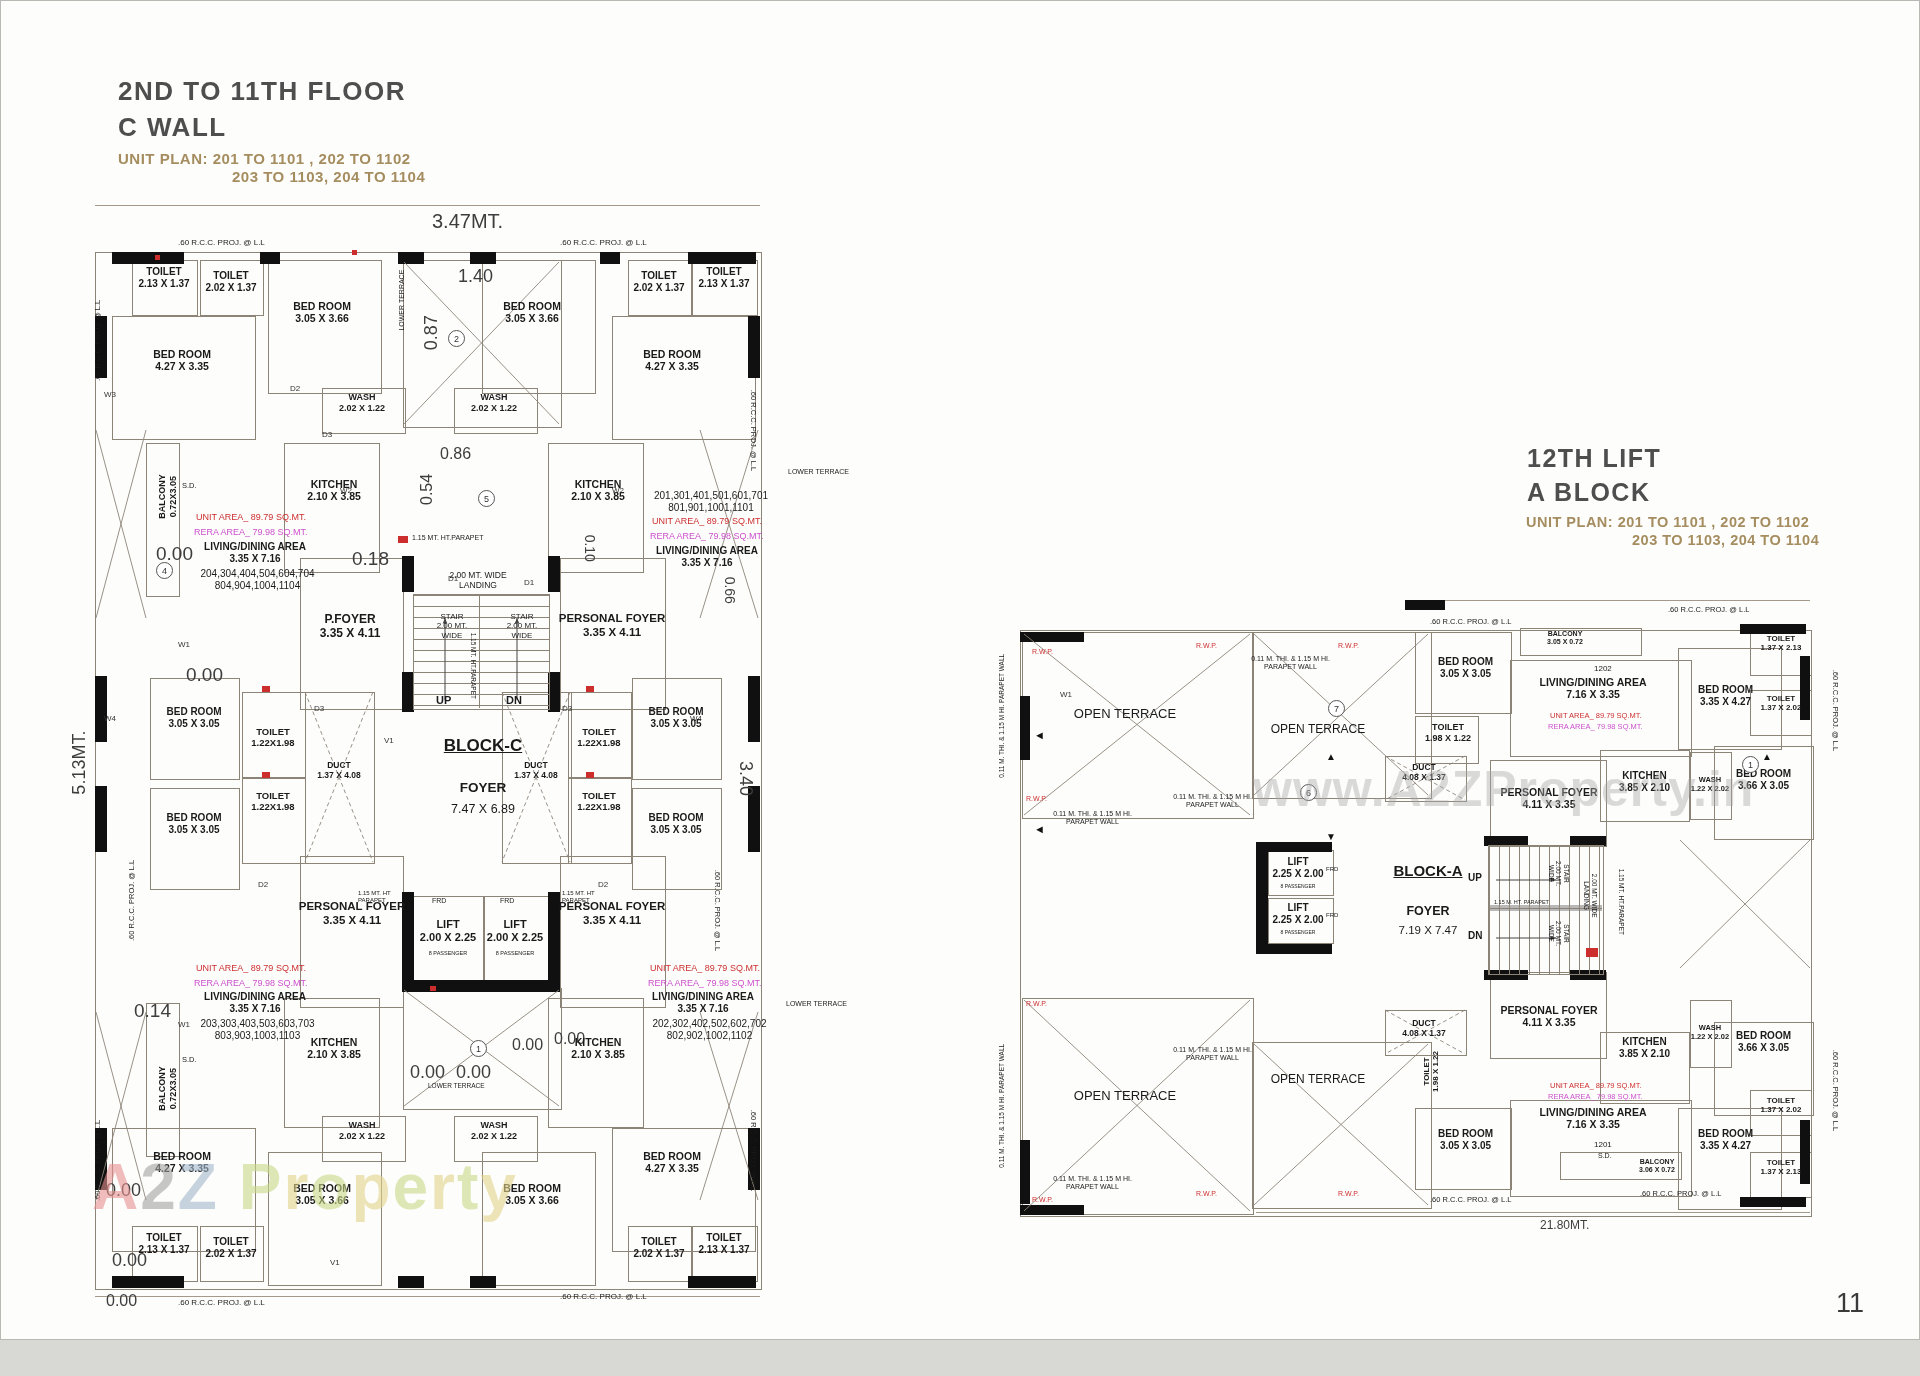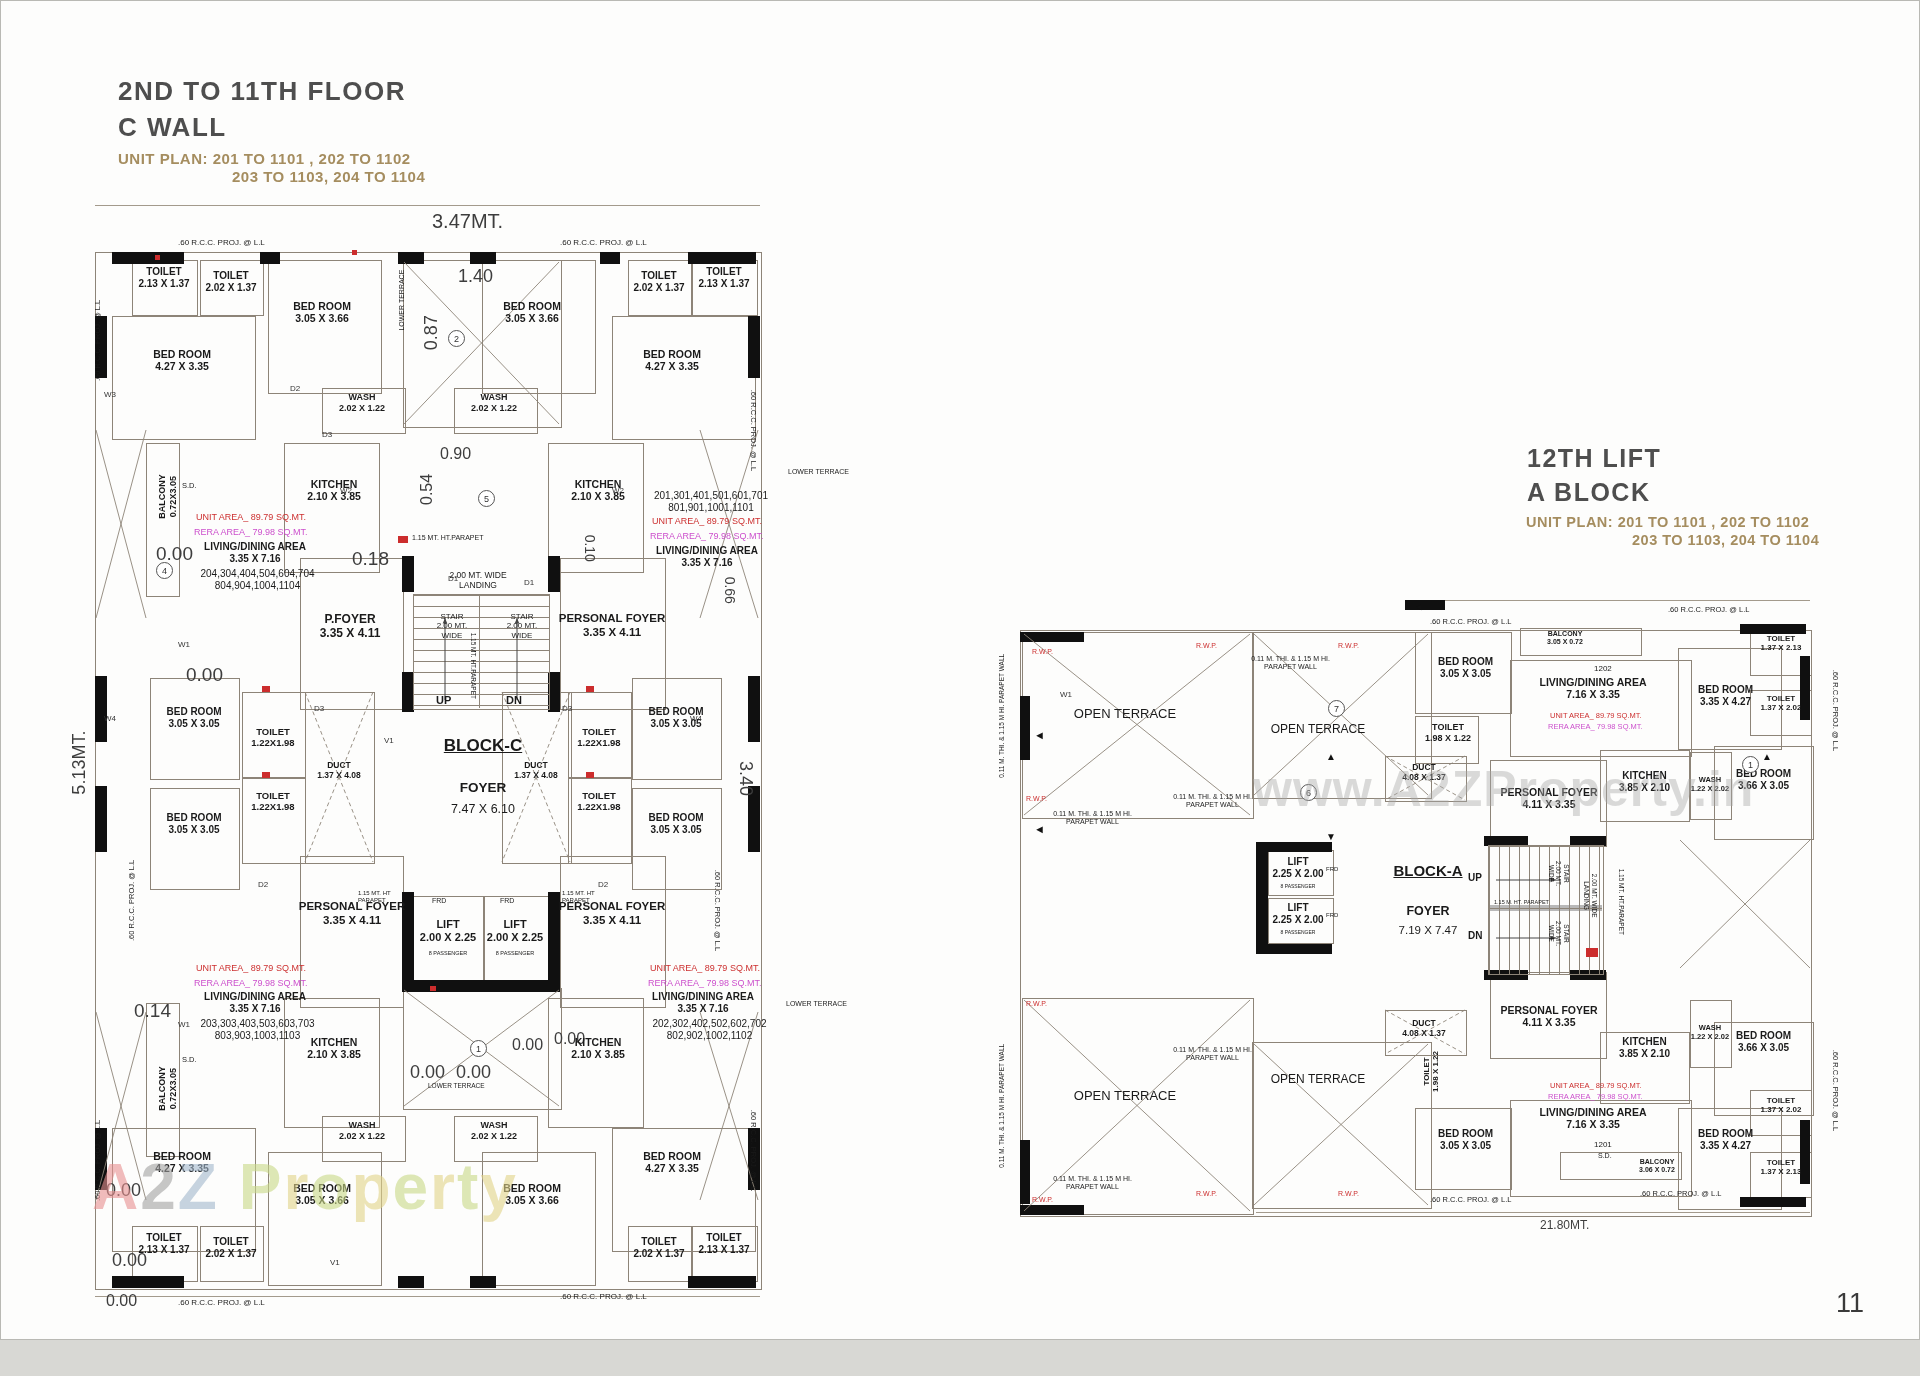--- a/index.html
+++ b/index.html
@@ -216,21 +216,21 @@
         <polygon points="1556,880 1550.4736340359827,882.336510053852 1550.4736340359827,877.663489946148" fill="#444"></polygon>
         <line x1="1496" y1="938" x2="1556" y2="938" stroke="#444" stroke-width="1"></line>
         <polygon points="1556,938 1550.4736340359827,940.336510053852 1550.4736340359827,935.663489946148" fill="#444"></polygon>
       </svg>
       <div class="lbl" style="left: 432px; top: 210px; font-size: 20px; font-weight: 400; color: rgb(61, 61, 61);">3.47MT.</div>
       <div class="lbl" style="left: 178px; top: 238px; font-size: 8px; font-weight: 400; color: rgb(26, 26, 26);">.60 R.C.C. PROJ. @ L.L</div>
       <div class="lbl" style="left: 560px; top: 238px; font-size: 8px; font-weight: 400; color: rgb(26, 26, 26);">.60 R.C.C. PROJ. @ L.L</div>
       <div class="lbl" style="left: 372px; top: 296px; font-size: 7px; font-weight: 400; color: rgb(26, 26, 26); transform: rotate(-90deg); transform-origin: center center;">LOWER TERRACE</div>
       <div class="lbl" style="left: 458px; top: 266px; font-size: 18px; font-weight: 400; color: rgb(61, 61, 61);">1.40</div>
       <div class="lbl" style="left: 414px; top: 322px; font-size: 18px; font-weight: 400; color: rgb(61, 61, 61); transform: rotate(-90deg); transform-origin: center center;">0.87</div>
-      <div class="lbl" style="left: 440px; top: 445px; font-size: 16px; font-weight: 400; color: rgb(61, 61, 61);">0.90</div>
+      <div class="lbl" style="left: 440px; top: 445px; font-size: 16px; font-weight: 400; color: rgb(61, 61, 61);">0.86</div>
       <div class="lbl" style="left: 412px; top: 480px; font-size: 16px; font-weight: 400; color: rgb(61, 61, 61); transform: rotate(-90deg); transform-origin: center center;">0.54</div>
       <div class="lbl" style="left: 48px; top: 752px; font-size: 18px; font-weight: 400; color: rgb(61, 61, 61); transform: rotate(-90deg); transform-origin: center center;">5.13MT.</div>
       <div class="lbl" style="left: 728px; top: 768px; font-size: 18px; font-weight: 400; color: rgb(61, 61, 61); transform: rotate(90deg); transform-origin: center center;">3.40</div>
       <div class="lbl" style="left: 716px; top: 582px; font-size: 14px; font-weight: 400; color: rgb(61, 61, 61); transform: rotate(90deg); transform-origin: center center;">0.66</div>
       <div class="lbl" style="left: 352px; top: 548px; font-size: 19px; font-weight: 400; color: rgb(61, 61, 61);">0.18</div>
       <div class="lbl" style="left: 576px; top: 540px; font-size: 14px; font-weight: 400; color: rgb(61, 61, 61); transform: rotate(90deg); transform-origin: center center;">0.10</div>
       <div class="lbl" style="left: 156px; top: 543px; font-size: 19px; font-weight: 400; color: rgb(61, 61, 61);">0.00</div>
       <div class="lbl" style="left: 186px; top: 664px; font-size: 19px; font-weight: 400; color: rgb(61, 61, 61);">0.00</div>
       <div class="lbl" style="left: 134px; top: 1000px; font-size: 19px; font-weight: 400; color: rgb(61, 61, 61);">0.14</div>
       <div class="lbl" style="left: 410px; top: 1062px; font-size: 18px; font-weight: 400; color: rgb(61, 61, 61);">0.00</div>
@@ -301,21 +301,21 @@
 2.00 MT.
 WIDE</div>
       <div class="lbl" style="left: 494px; top: 612px; font-size: 8px; font-weight: 400; color: rgb(26, 26, 26); width: 56px; text-align: center;">STAIR
 2.00 MT.
 WIDE</div>
       <div class="lbl" style="left: 440px; top: 662px; font-size: 6.5px; font-weight: 400; color: rgb(26, 26, 26); transform: rotate(90deg); transform-origin: center center;">1.15 MT. HT.PARAPET</div>
       <div class="lbl" style="left: 436px; top: 694px; font-size: 11px; font-weight: 700; color: rgb(26, 26, 26);">UP</div>
       <div class="lbl" style="left: 506px; top: 694px; font-size: 11px; font-weight: 700; color: rgb(26, 26, 26);">DN</div>
       <div class="lbl" style="left: 418px; top: 736px; font-size: 17px; font-weight: 700; color: rgb(26, 26, 26); width: 130px; text-align: center; text-decoration: underline;">BLOCK-C</div>
       <div class="lbl" style="left: 438px; top: 780px; font-size: 13.5px; font-weight: 700; color: rgb(26, 26, 26); width: 90px; text-align: center;">FOYER</div>
-      <div class="lbl" style="left: 430px; top: 802px; font-size: 12.5px; font-weight: 400; color: rgb(26, 26, 26); width: 106px; text-align: center;">7.47 X 6.10</div>
+      <div class="lbl" style="left: 430px; top: 802px; font-size: 12.5px; font-weight: 400; color: rgb(26, 26, 26); width: 106px; text-align: center;">7.47 X 6.89</div>
       <div class="lbl" style="left: 150px; top: 706px; font-size: 10px; font-weight: 700; color: rgb(26, 26, 26); width: 88px; text-align: center;">BED ROOM
 3.05 X 3.05</div>
       <div class="lbl" style="left: 242px; top: 726px; font-size: 9.5px; font-weight: 700; color: rgb(26, 26, 26); width: 62px; text-align: center;">TOILET
 1.22X1.98</div>
       <div class="lbl" style="left: 307px; top: 760px; font-size: 8.5px; font-weight: 700; color: rgb(26, 26, 26); width: 64px; text-align: center;">DUCT
 1.37 X 4.08</div>
       <div class="lbl" style="left: 242px; top: 790px; font-size: 9.5px; font-weight: 700; color: rgb(26, 26, 26); width: 62px; text-align: center;">TOILET
 1.22X1.98</div>
       <div class="lbl" style="left: 150px; top: 812px; font-size: 10px; font-weight: 700; color: rgb(26, 26, 26); width: 88px; text-align: center;">BED ROOM
 3.05 X 3.05</div>

